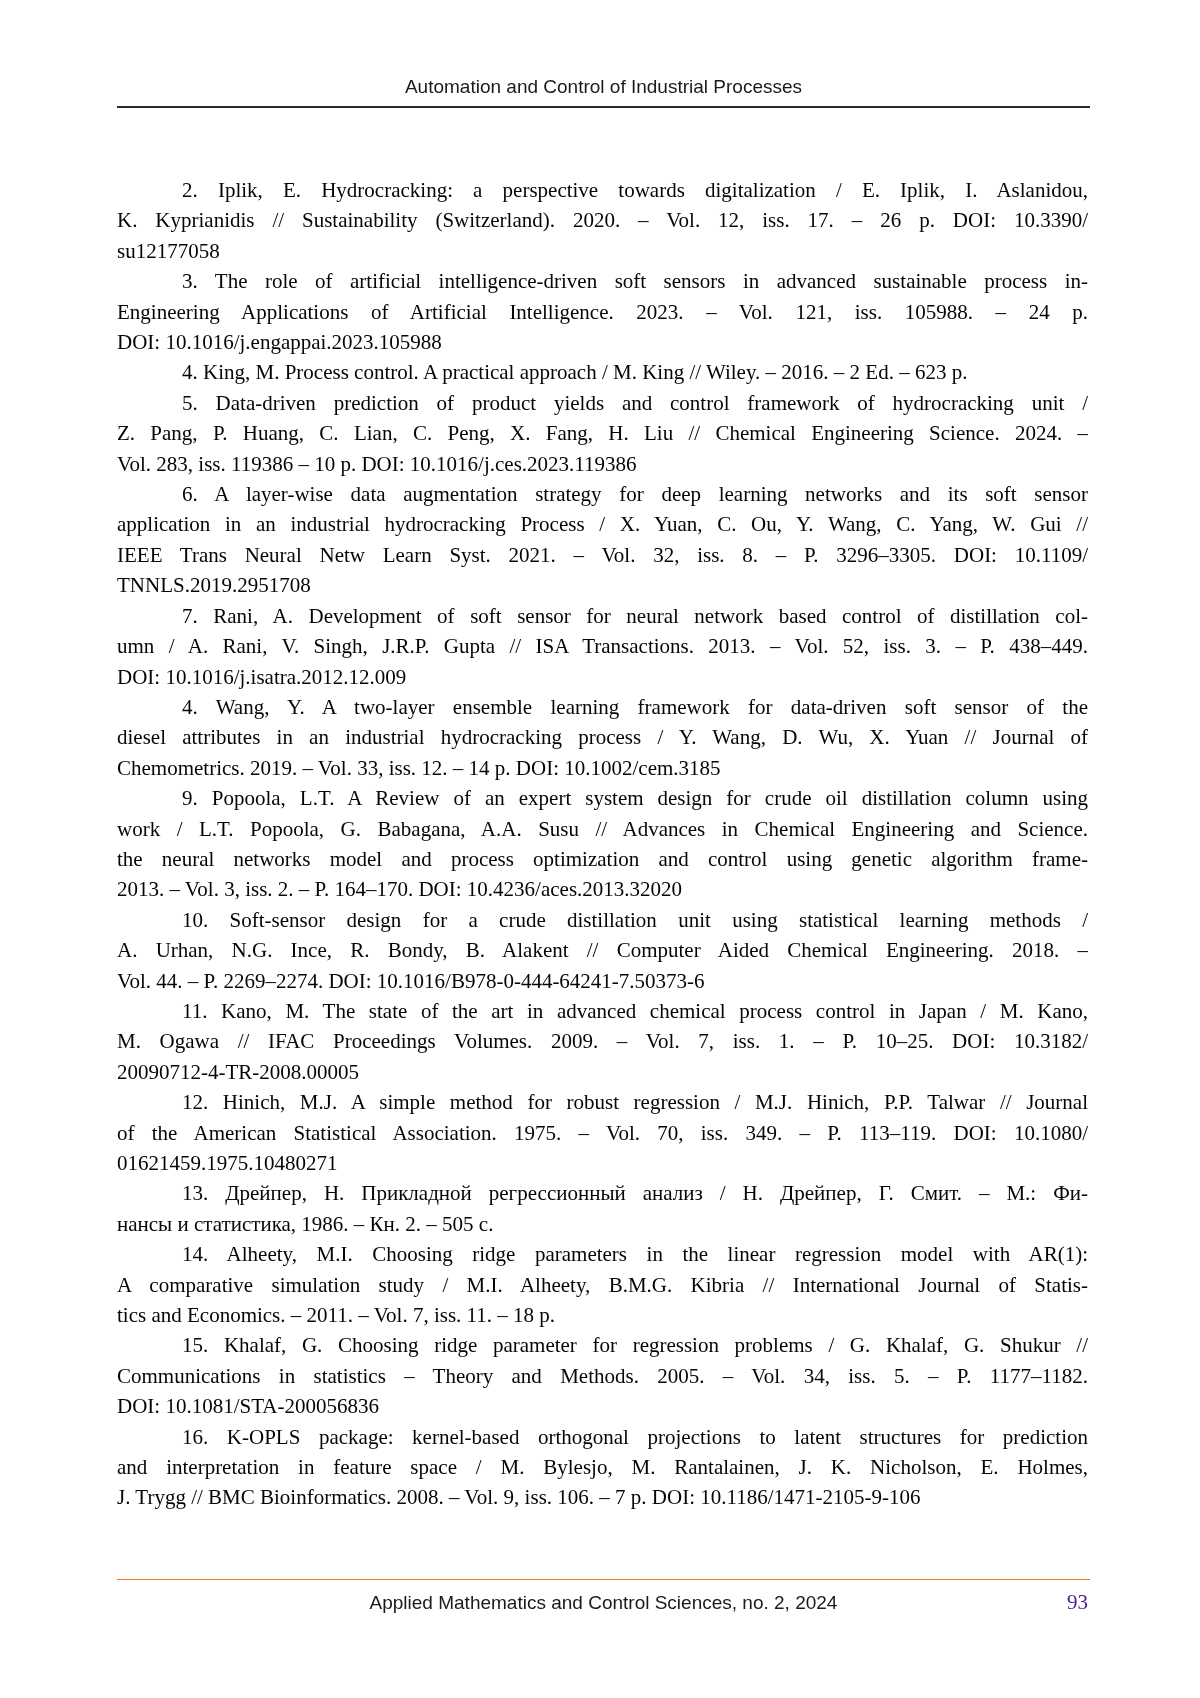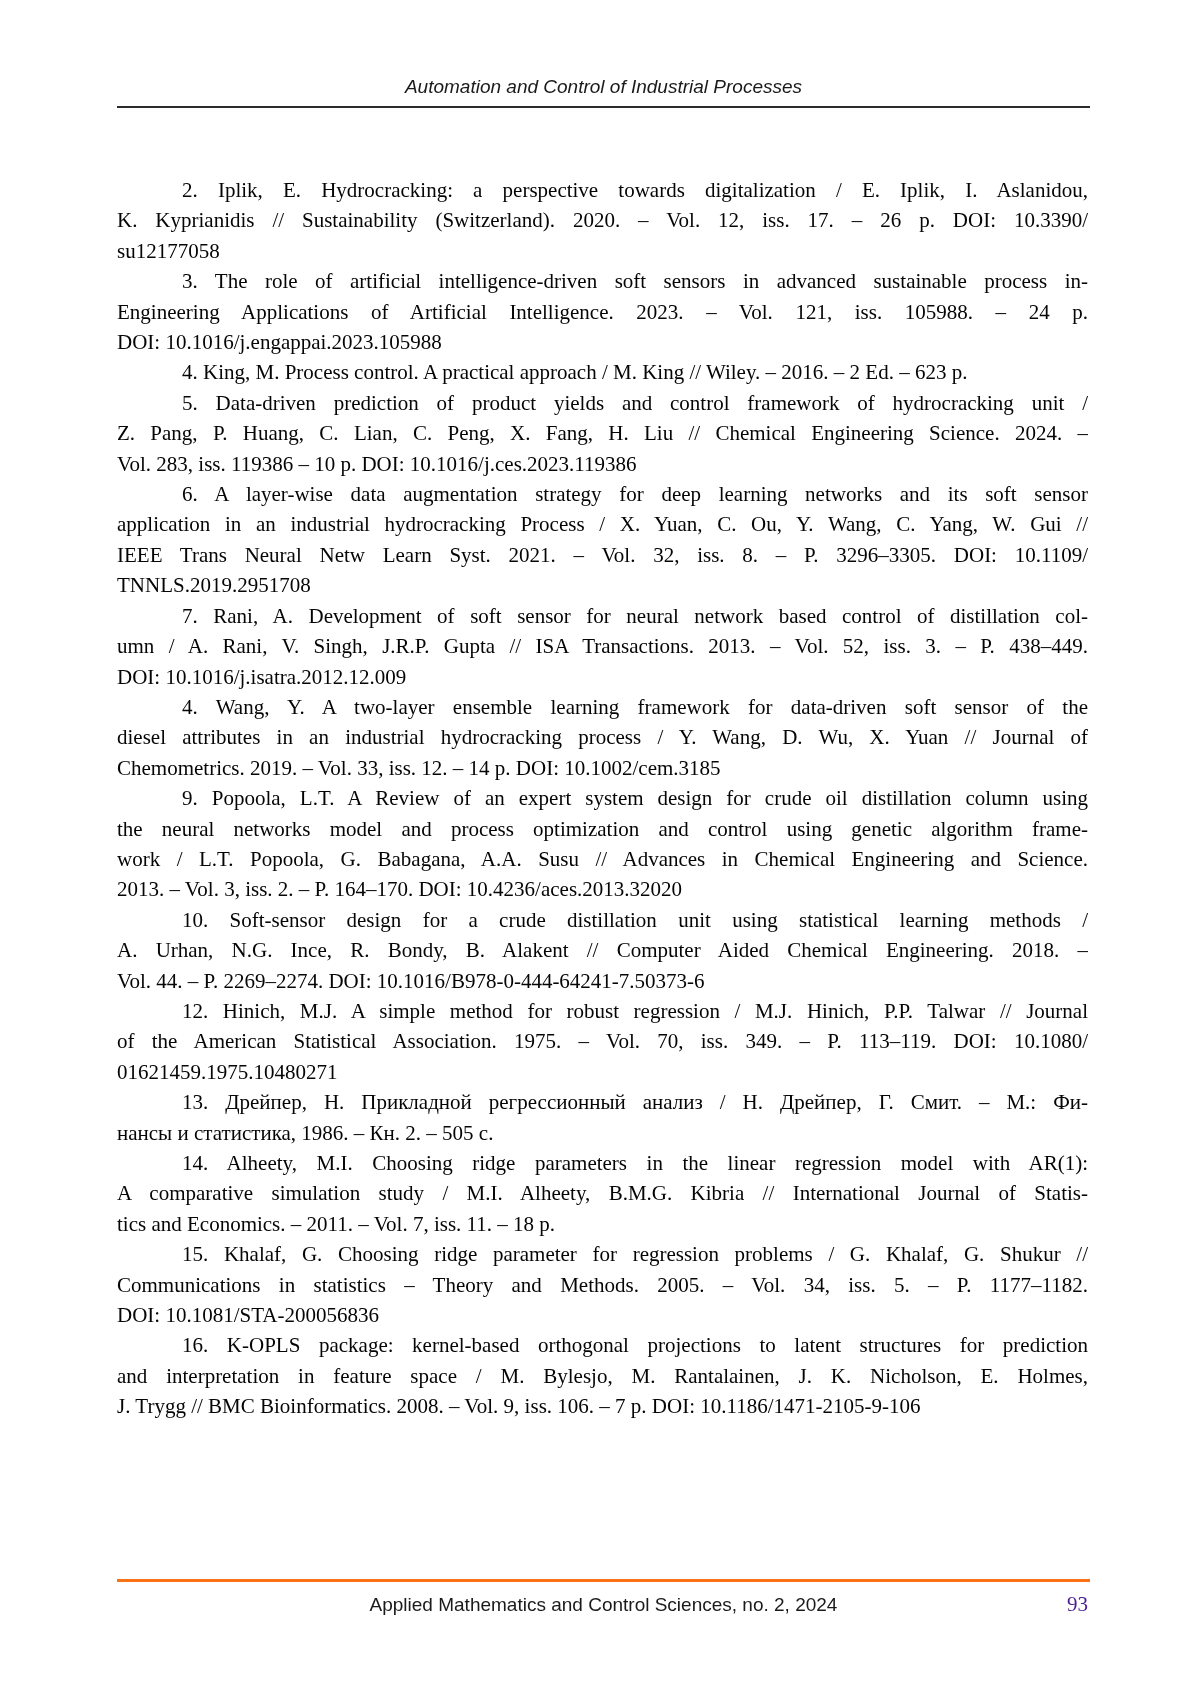--- a/index.html
+++ b/index.html
@@ -22,21 +22,20 @@
     left: 117px;
     top: 76px;
     width: 973px;
     text-align: center;
     font-family: "Liberation Sans", sans-serif;
     font-size: 19px;
     line-height: 22px;
     color: #1a1a1a;
     border-bottom: 2px solid #2b2b2b;
     padding-bottom: 8px;
-    font-style: italic;
   }
   
   .references {
     position: absolute;
     left: 117px;
     top: 139px;
     width: 971px;
     font-size: 21px;
     line-height: 30.4px;
     color: #050505;
@@ -54,21 +53,21 @@
   }
   .ref-line.first {
     padding-left: 65px;
   }
   
   .running-footer {
     position: absolute;
     left: 117px;
     top: 1579px;
     width: 973px;
-    border-top: 3px solid #f97316;
+    border-top: 1px solid #f97316;
     padding-top: 11px;
   }
   .footer-inner {
     position: relative;
     width: 100%;
   }
   .footer-journal {
     text-align: center;
     font-family: "Liberation Sans", sans-serif;
     font-size: 19px;
@@ -124,28 +123,33 @@
         <div class="ref-line">umn / A. Rani, V. Singh, J.R.P. Gupta // ISA Transactions. 2013. – Vol. 52, iss. 3. – P. 438–449.</div>
         <div class="ref-line last">DOI: 10.1016/j.isatra.2012.12.009</div>
       </div>
       <div class="reference">
         <div class="ref-line first">4. Wang, Y. A two-layer ensemble learning framework for data-driven soft sensor of the</div>
         <div class="ref-line">diesel attributes in an industrial hydrocracking process / Y. Wang, D. Wu, X. Yuan // Journal of</div>
         <div class="ref-line last">Chemometrics. 2019. – Vol. 33, iss. 12. – 14 p. DOI: 10.1002/cem.3185</div>
       </div>
       <div class="reference">
         <div class="ref-line first">9. Popoola, L.T. A Review of an expert system design for crude oil distillation column using</div>
+        <div class="ref-line">work / L.T. Popoola, G. Babagana, A.A. Susu // Advances in Chemical Engineering and Science.</div>
         <div class="ref-line">the neural networks model and process optimization and control using genetic algorithm frame-</div>
-        <div class="ref-line">work / L.T. Popoola, G. Babagana, A.A. Susu // Advances in Chemical Engineering and Science.</div>
         <div class="ref-line last">2013. – Vol. 3, iss. 2. – P. 164–170. DOI: 10.4236/aces.2013.32020</div>
       </div>
       <div class="reference">
         <div class="ref-line first">10. Soft-sensor design for a crude distillation unit using statistical learning methods /</div>
         <div class="ref-line">A. Urhan, N.G. Ince, R. Bondy, B. Alakent // Computer Aided Chemical Engineering. 2018. –</div>
         <div class="ref-line last">Vol. 44. – P. 2269–2274. DOI: 10.1016/B978-0-444-64241-7.50373-6</div>
+      </div>
+      <div class="reference">
+        <div class="ref-line first">11. Kano, M. The state of the art in advanced chemical process control in Japan / M. Kano,</div>
+        <div class="ref-line">M. Ogawa // IFAC Proceedings Volumes. 2009. – Vol. 7, iss. 1. – P. 10–25. DOI: 10.3182/</div>
+        <div class="ref-line last">20090712-4-TR-2008.00005</div>
       </div>
       <div class="reference">
         <div class="ref-line first">12. Hinich, M.J. A simple method for robust regression / M.J. Hinich, P.P. Talwar // Journal</div>
         <div class="ref-line">of the American Statistical Association. 1975. – Vol. 70, iss. 349. – P. 113–119. DOI: 10.1080/</div>
         <div class="ref-line last">01621459.1975.10480271</div>
       </div>
       <div class="reference">
         <div class="ref-line first">13. Дрейпер, Н. Прикладной регрессионный анализ / Н. Дрейпер, Г. Смит. – М.: Фи-</div>
         <div class="ref-line last">нансы и статистика, 1986. – Кн. 2. – 505 с.</div>
       </div>

